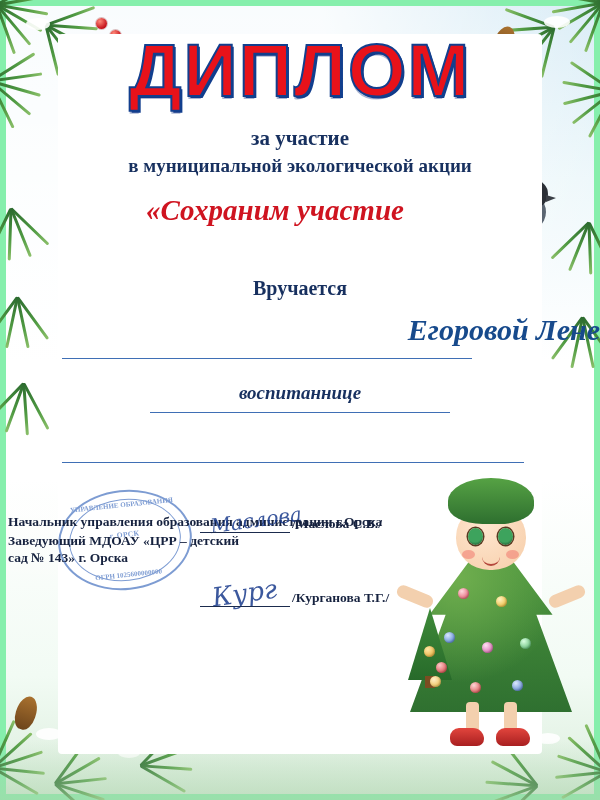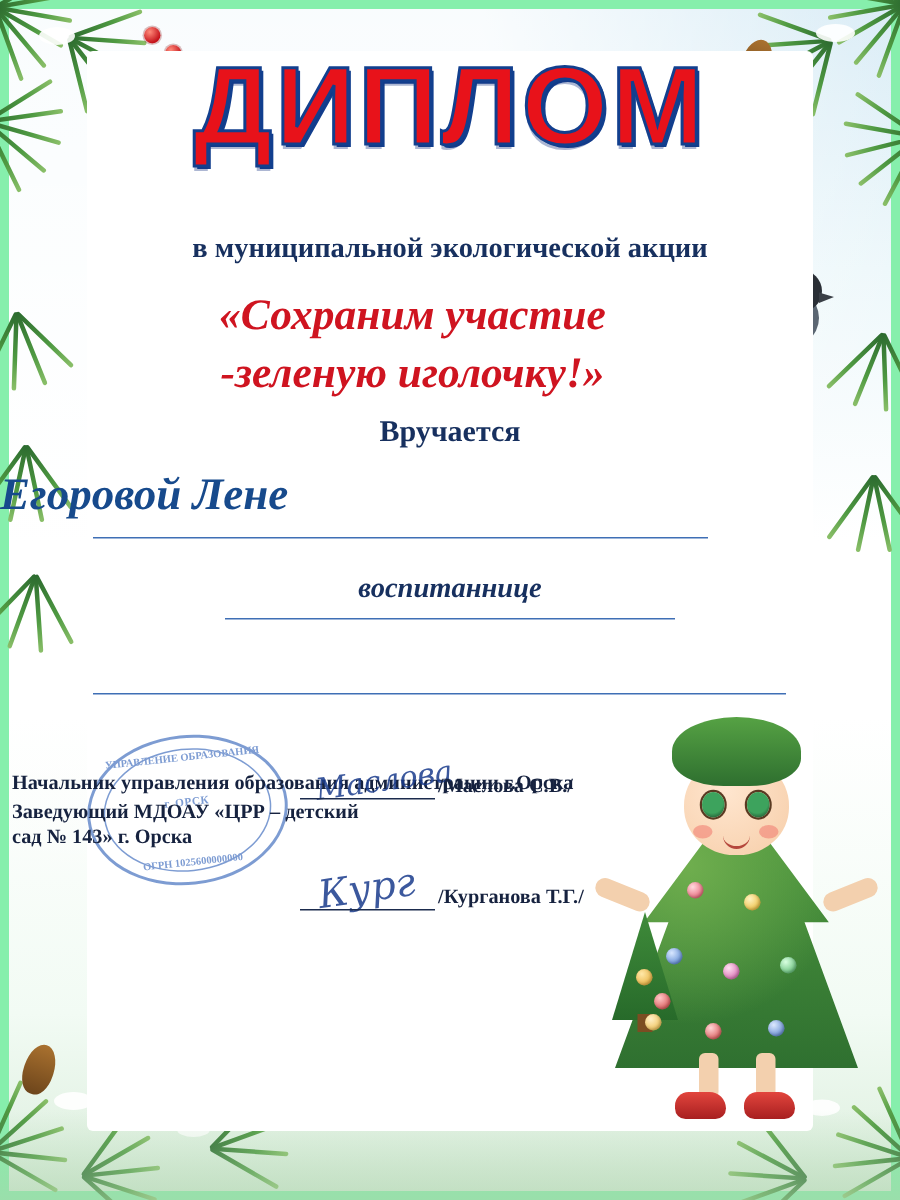--- a/index.html
+++ b/index.html
@@ -153,21 +153,21 @@
     font-size: 20px;
     font-weight: 700;
     color: #17305f;
   }
 
   .recipient {
     position: absolute;
     top: 313px;
     left: 0;
     width: 600px;
-    text-align: left;
+    text-align: right;
     font-size: 30px;
     font-style: italic;
     font-weight: 700;
     color: #174a8c;
   }
 
   .role {
     position: absolute;
     top: 382px;
     left: 0;
@@ -587,24 +587,24 @@
     </div>
     <div class="snow" style="right:40px;bottom:56px;width:24px;height:11px;"></div>
   </div>
 
   <div class="bottom-strip"></div>
 
   <div class="inner-white"></div>
 
   <div class="title">ДИПЛОМ</div>
 
+  <div class="subtitle1">за участие</div>
   <div class="subtitle2">в муниципальной экологической акции</div>
 
   <div class="action-name l1">«Сохраним участие</div>
-  <div class="action-name l2">-зеленую иголочку!»</div>
 
   <div class="awarded">Вручается</div>
 
   <div class="recipient">Егоровой Лене</div>
   <div class="rule r1"></div>
 
   <div class="role">воспитаннице</div>
   <div class="rule r2"></div>
 
   <div class="rule r3"></div>

